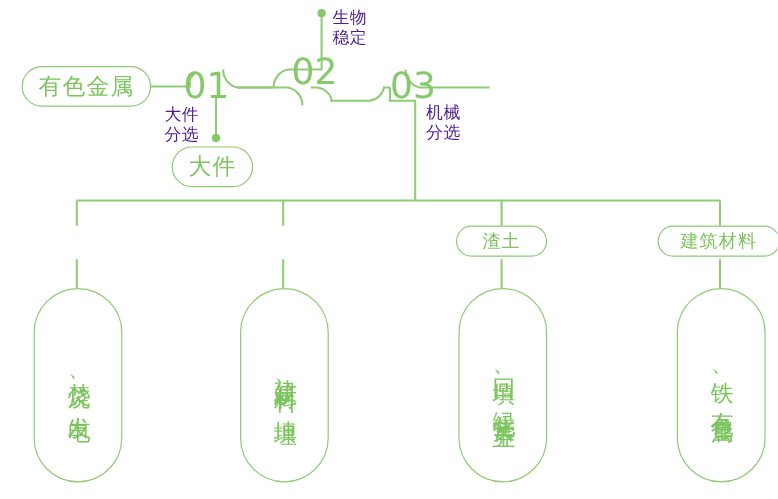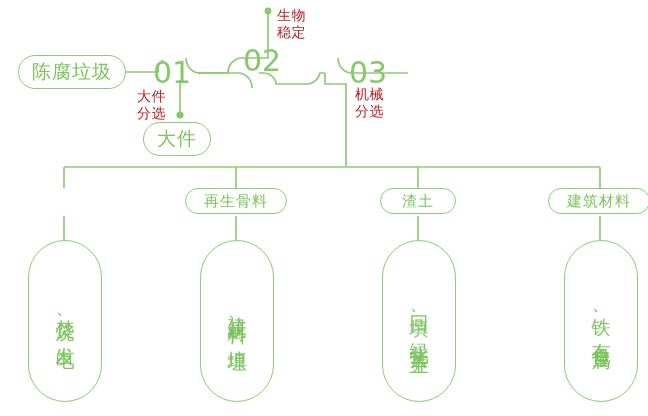--- a/index.html
+++ b/index.html
@@ -62,21 +62,21 @@
   .stage-num {
     position: absolute;
     color: #86c96c;
     font-size: 30px;
     font-weight: 400;
     letter-spacing: 0px;
     line-height: 1;
   }
   .side-label {
     position: absolute;
-    color: #b91c1c;
+    color: #4c1d95;
     font-size: 14px;
     line-height: 1.22;
     letter-spacing: 0.5px;
     white-space: pre-line;
     text-align: left;
   }
 </style>
 </head>
 <body>
 
@@ -115,41 +115,38 @@
       <path d="M236,216 L236,240"></path>
       <path d="M418,216 L418,240"></path>
       <path d="M600,216 L600,240"></path>
     </g>
 
     <circle cx="268" cy="11" r="3.4" fill="#86c96c"></circle>
     <circle cx="180" cy="115" r="3.6" fill="#86c96c"></circle>
   </svg>
 
   <div class="node pill pill-lg" style="left:18px; top:55px;">
-    <span>陈腐垃圾</span>
+    <span>有色金属</span>
   </div>
 
   <div class="stage-num" style="left:153px; top:58px;">01</div>
   <div class="stage-num" style="left:243px; top:46px;">02</div>
-  <div class="stage-num" style="left:325px; top:58px;margin-left:24px;">03</div>
+  <div class="stage-num" style="left:325px; top:58px;">03</div>
 
   <div class="side-label" style="left:137px; top:88px;">大件
 分选</div>
   <div class="side-label" style="left:277px; top:7px;">生物
 稳定</div>
   <div class="side-label" style="left:355px; top:86px;">机械
 分选</div>
 
   <div class="node pill pill-lg" style="left:143px; top:122px;">
     <span>大件</span>
   </div>
 
-  <div class="node pill pill-md" style="left:185px; top:188px; width:102px;">
-    <span>再生骨料</span>
-  </div>
   <div class="node pill pill-md" style="left:380px; top:188px; width:76px;">
     <span>渣土</span>
   </div>
   <div class="node pill pill-md" style="left:548px; top:188px; width:102px;">
     <span>建筑材料</span>
   </div>
 
   <div class="node vbox" style="left:28px; top:240px; width:74px; height:162px;">
     <span>焚烧、发电</span>
   </div>

